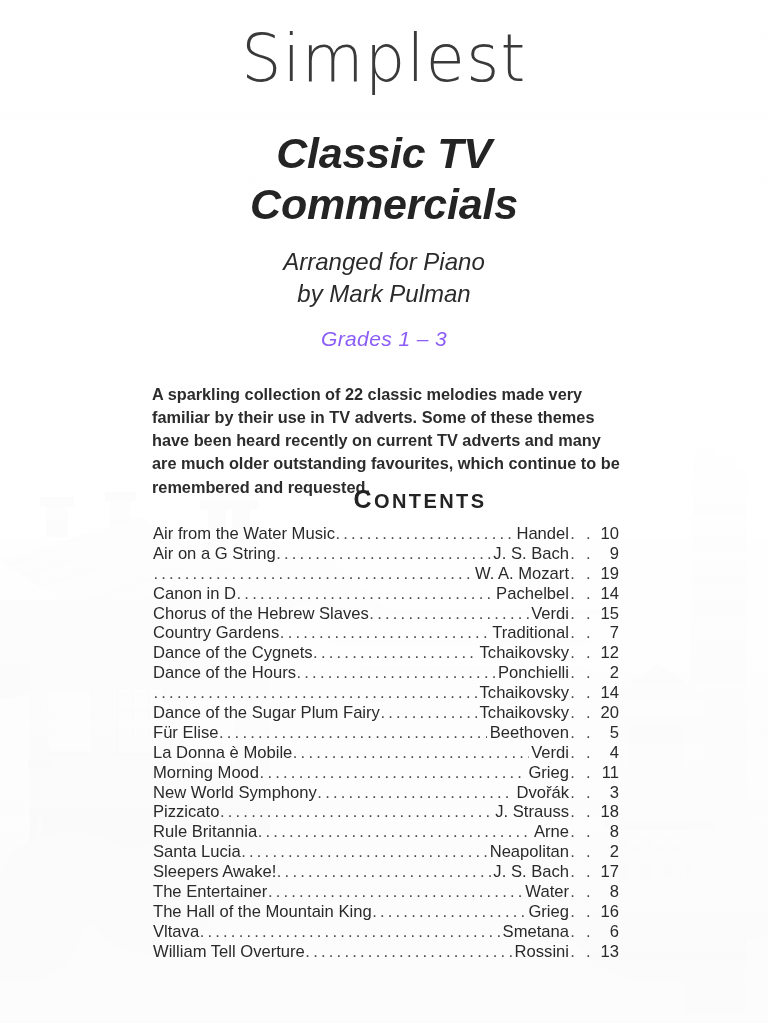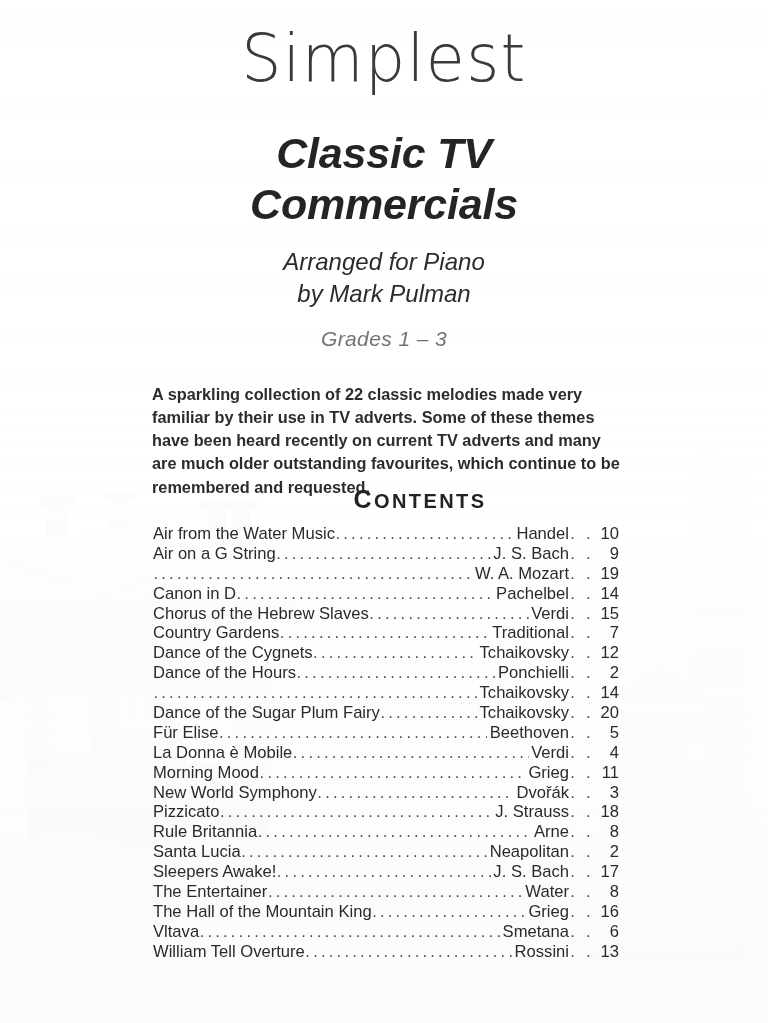--- a/index.html
+++ b/index.html
@@ -96,21 +96,21 @@
   .grades {
     position: absolute;
     top: 327px;
     left: 0;
     width: 768px;
     text-align: center;
     font-size: 21px;
     font-style: italic;
     font-weight: 300;
     letter-spacing: 0.4px;
-    color: #737373;
+    color: #8b5cf6;
   }
 
   
   .blurb {
     position: absolute;
     top: 366px;
     left: 152px;
     width: 474px;
     font-size: 16.3px;
     line-height: 1.42;

